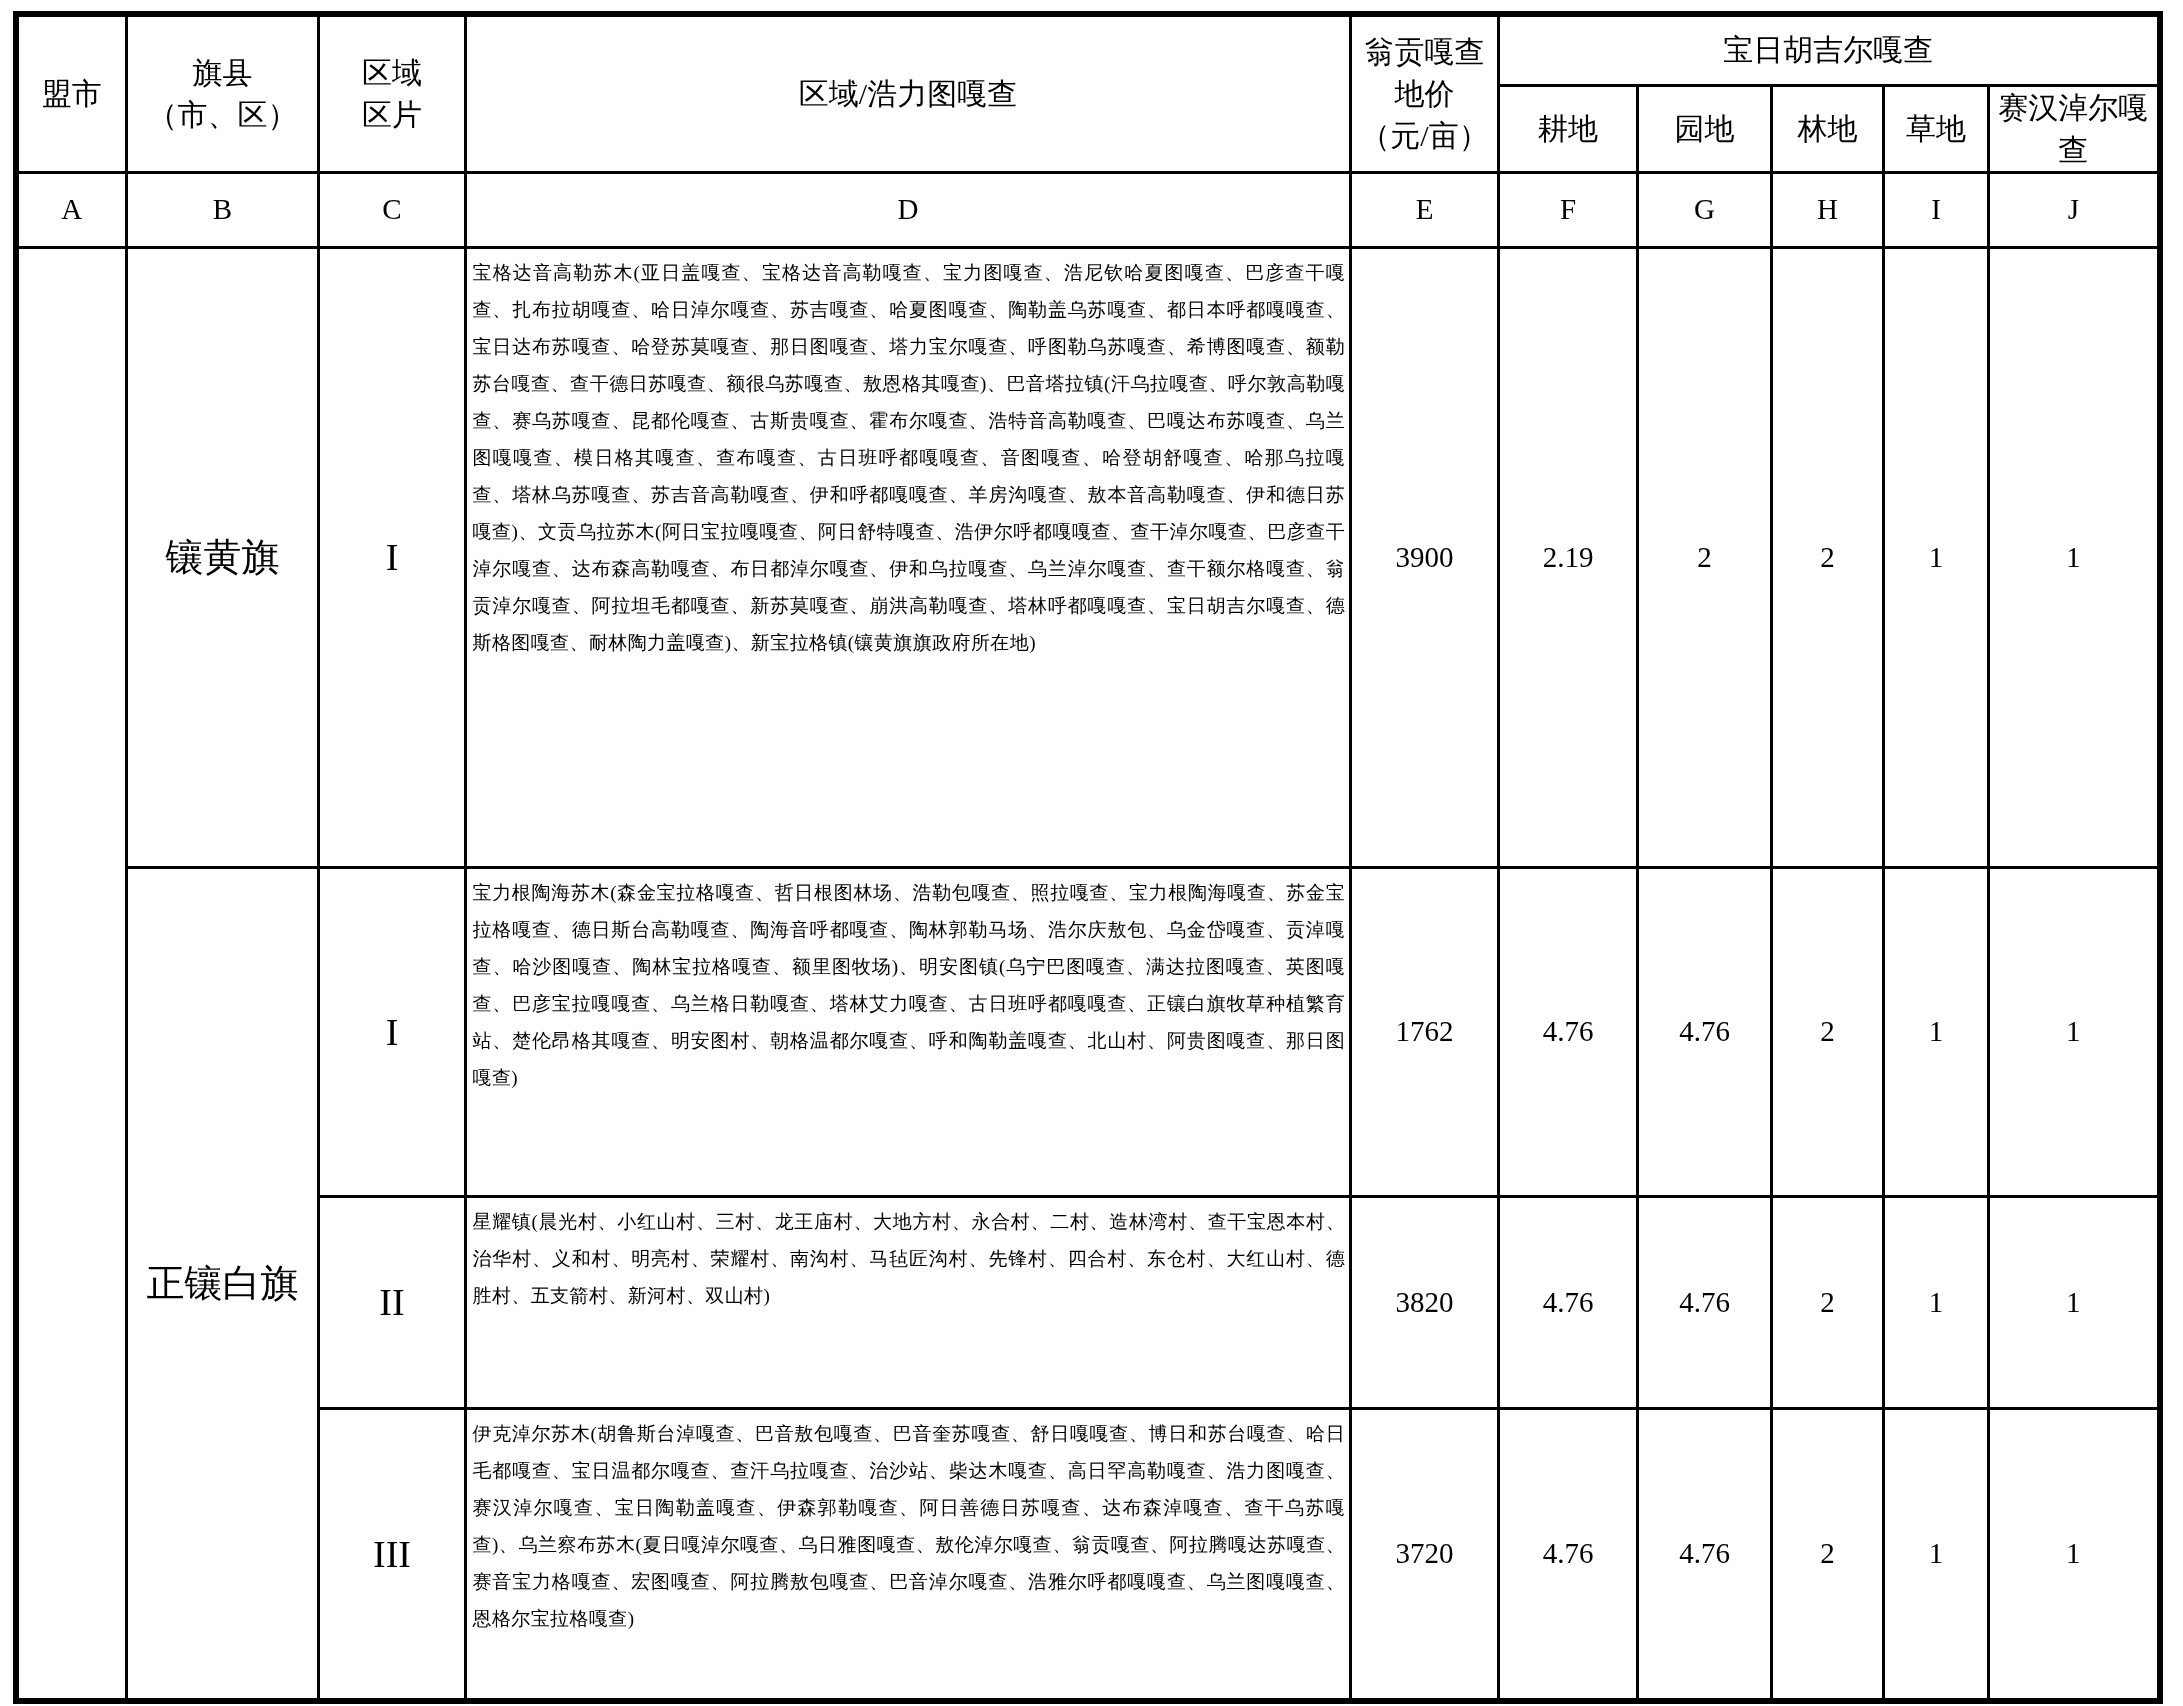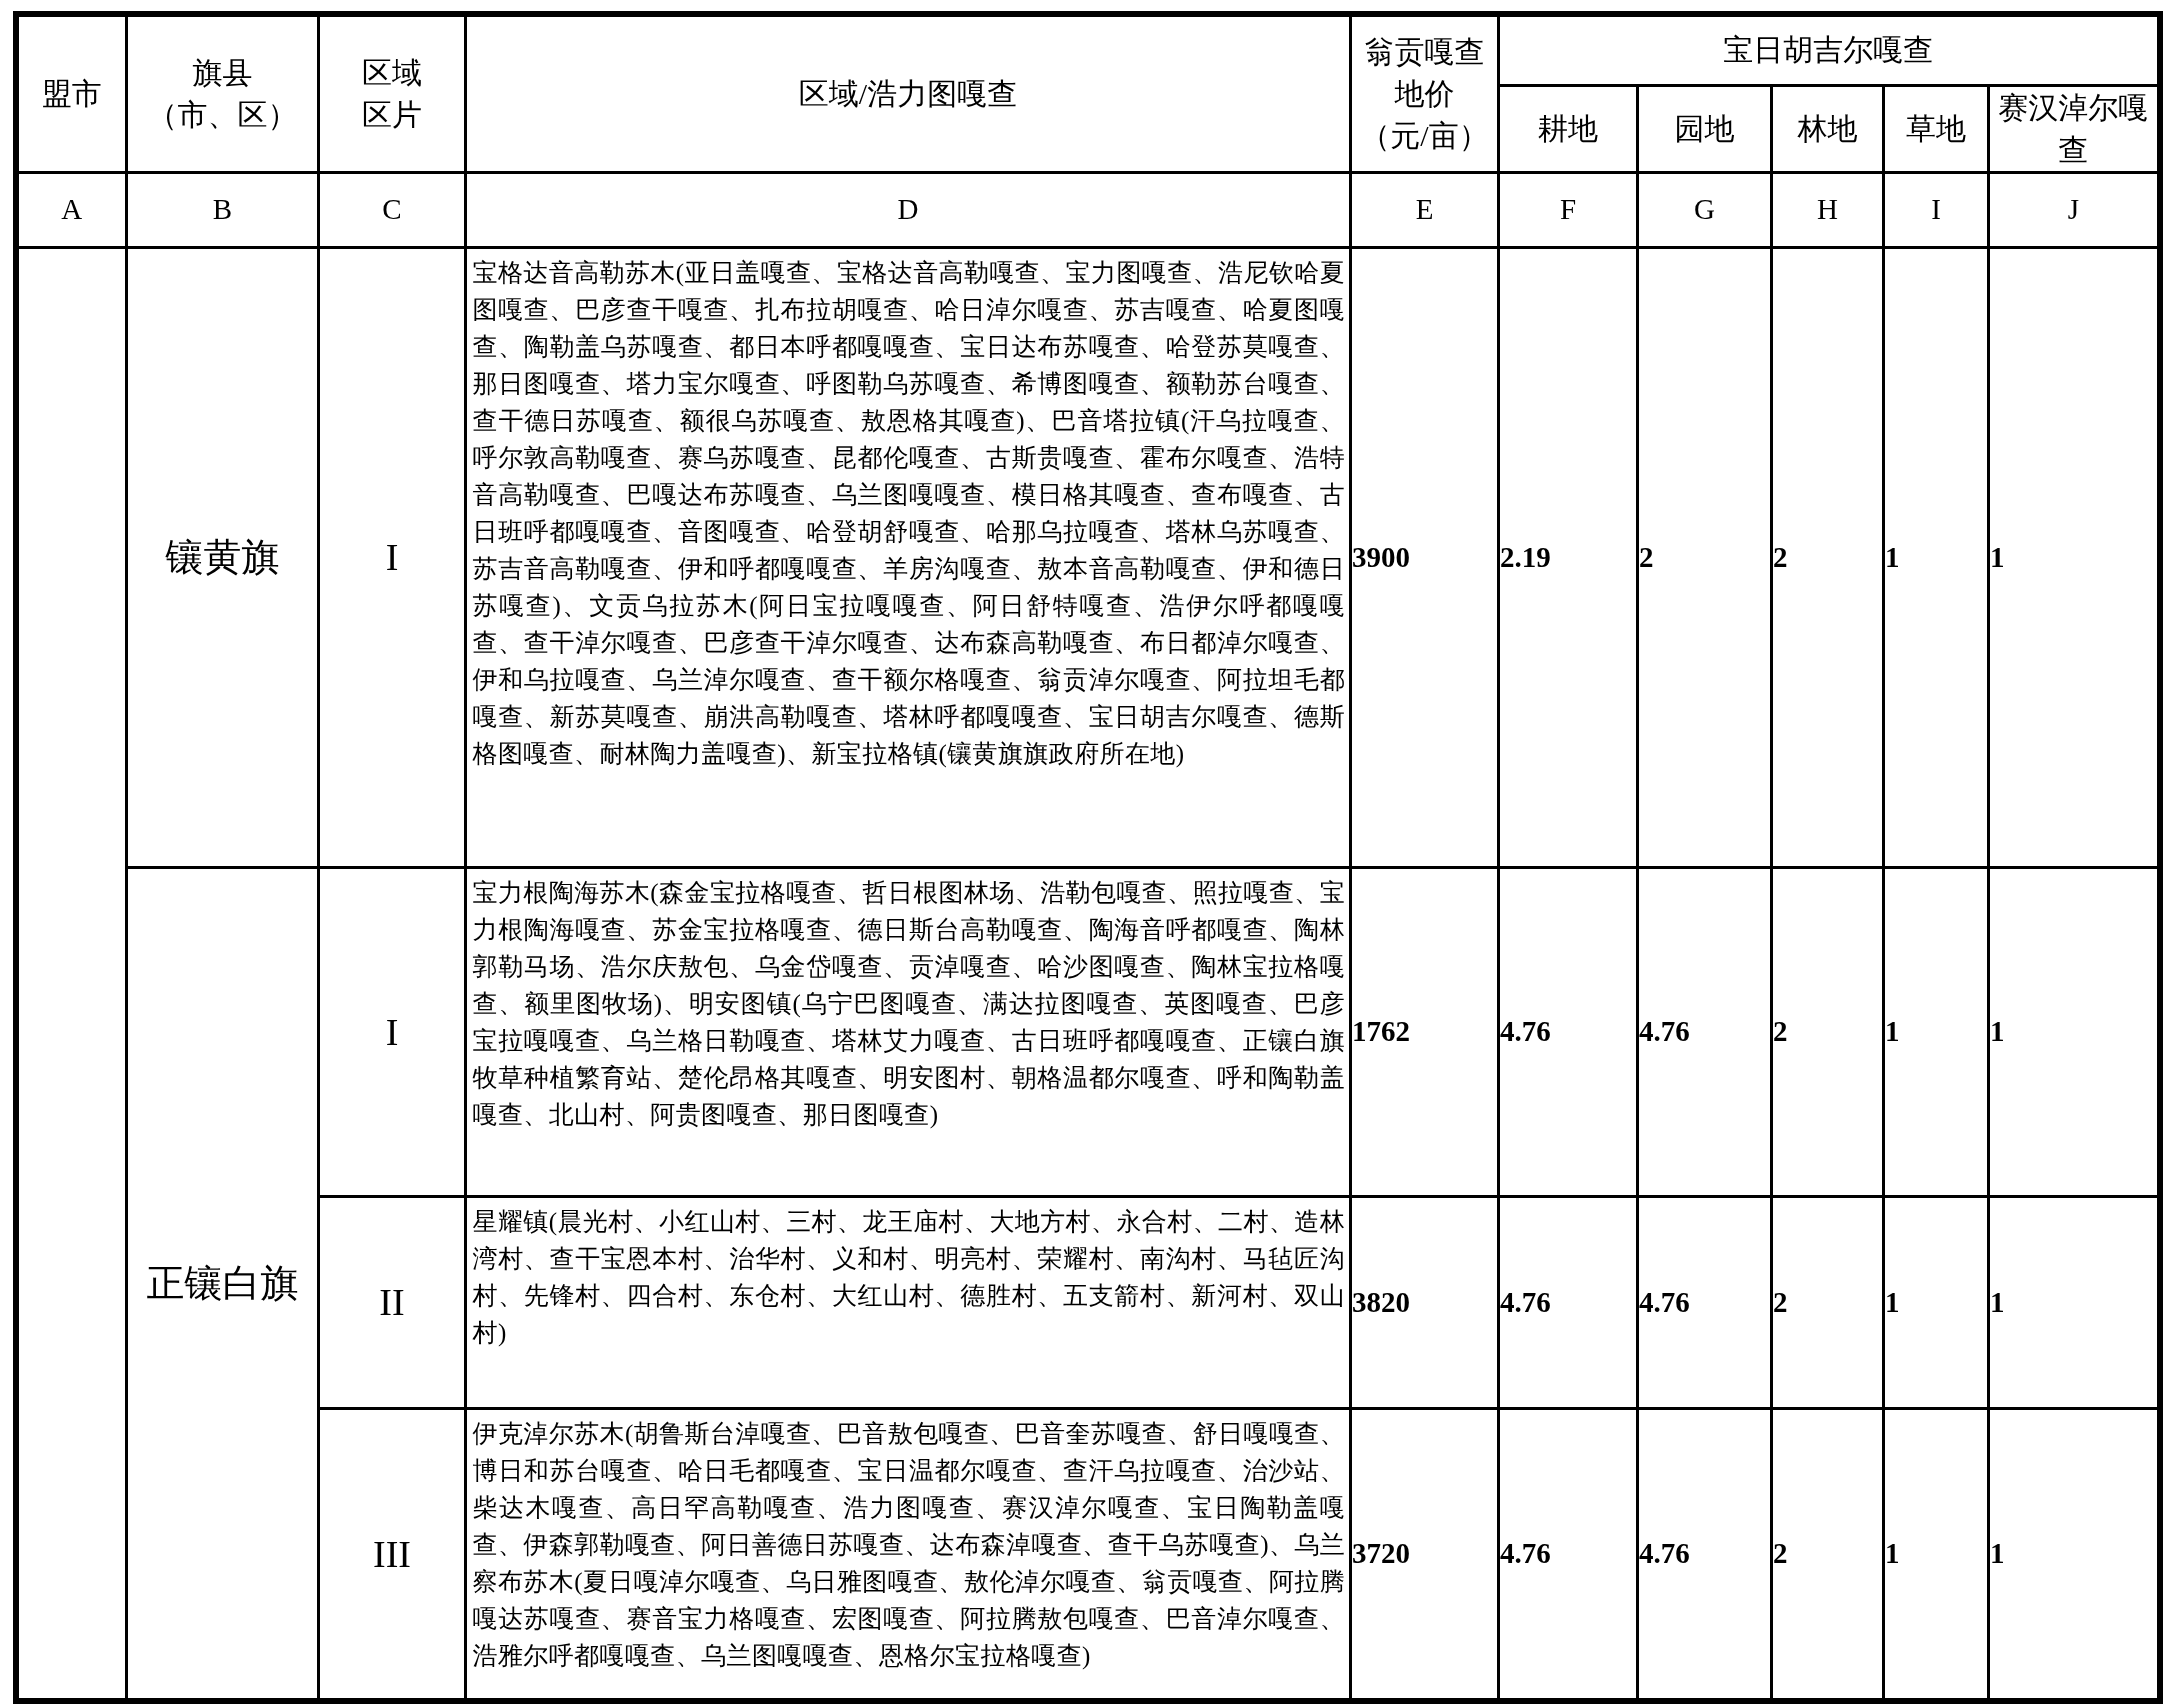--- a/index.html
+++ b/index.html
@@ -52,29 +52,29 @@
   tr.r4 { height: 293px; }
   td.cell-center {
     text-align: center;
     vertical-align: middle;
     font-size: 38px;
   }
   td.cell-desc {
     text-align: justify;
     text-justify: inter-character;
     vertical-align: top;
-    font-size: 25px;
+    font-size: 19px;
     line-height: 37px;
     padding: 5.5px 3.9px 3.1px 5.5px;
     letter-spacing: 0.4px;
   }
   td.cell-num {
+    text-align: center;
     vertical-align: middle;
     font-size: 29px;
-    font-weight: bold;
   }
 </style>
 </head>
 <body>
 
 <table class="page-table">
   <colgroup>
     <col style="width:111px">
     <col style="width:192px">
     <col style="width:147px">

